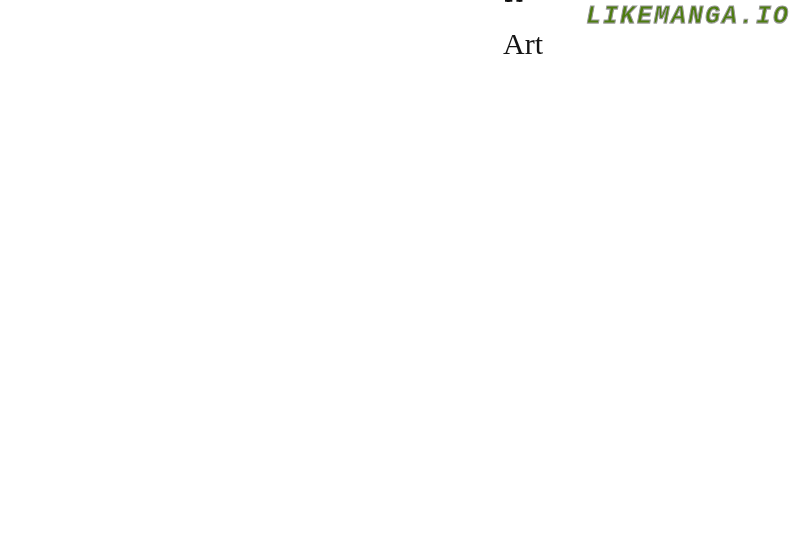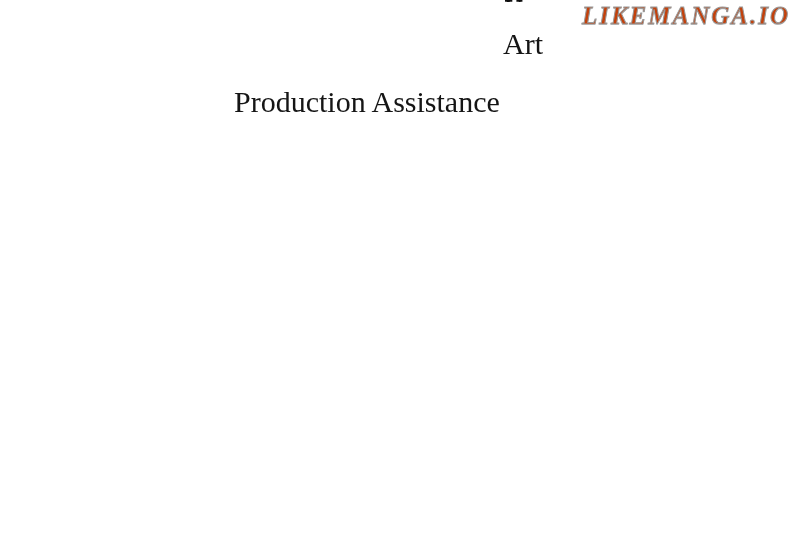--- a/index.html
+++ b/index.html
@@ -20,26 +20,26 @@
     position: relative;
     width: 800px;
     height: 550px;
   }
 
   
   .watermark {
     position: absolute;
     top: 2px;
     right: 10px;
-    font-family: Liberation Serif, serif;
+    font-family: Liberation Mono, monospace;
     font-style: italic;
     font-weight: bold;
     font-size: 25px;
     letter-spacing: 2px;
-    color: #c2410c;
+    color: #4d7c0f;
     -webkit-text-stroke: 1px #9a9a9a;
     text-shadow: 0 1px 0 #cfcfcf;
     user-select: none;
     white-space: nowrap;
   }
 
   
   .credit-row {
     position: absolute;
     display: flex;
@@ -116,17 +116,16 @@
 
   <div class="credit-row row-cut">
     <span class="credit-value">y</span>
   </div>
 
   <div class="credit-row row-art">
     <span class="credit-label">Art</span>
   </div>
 
   <div class="credit-row row-prod">
-    <span class="credit-label">Production Assistance</span>
   </div>
 
 
 </div>
 
 </body></html>

